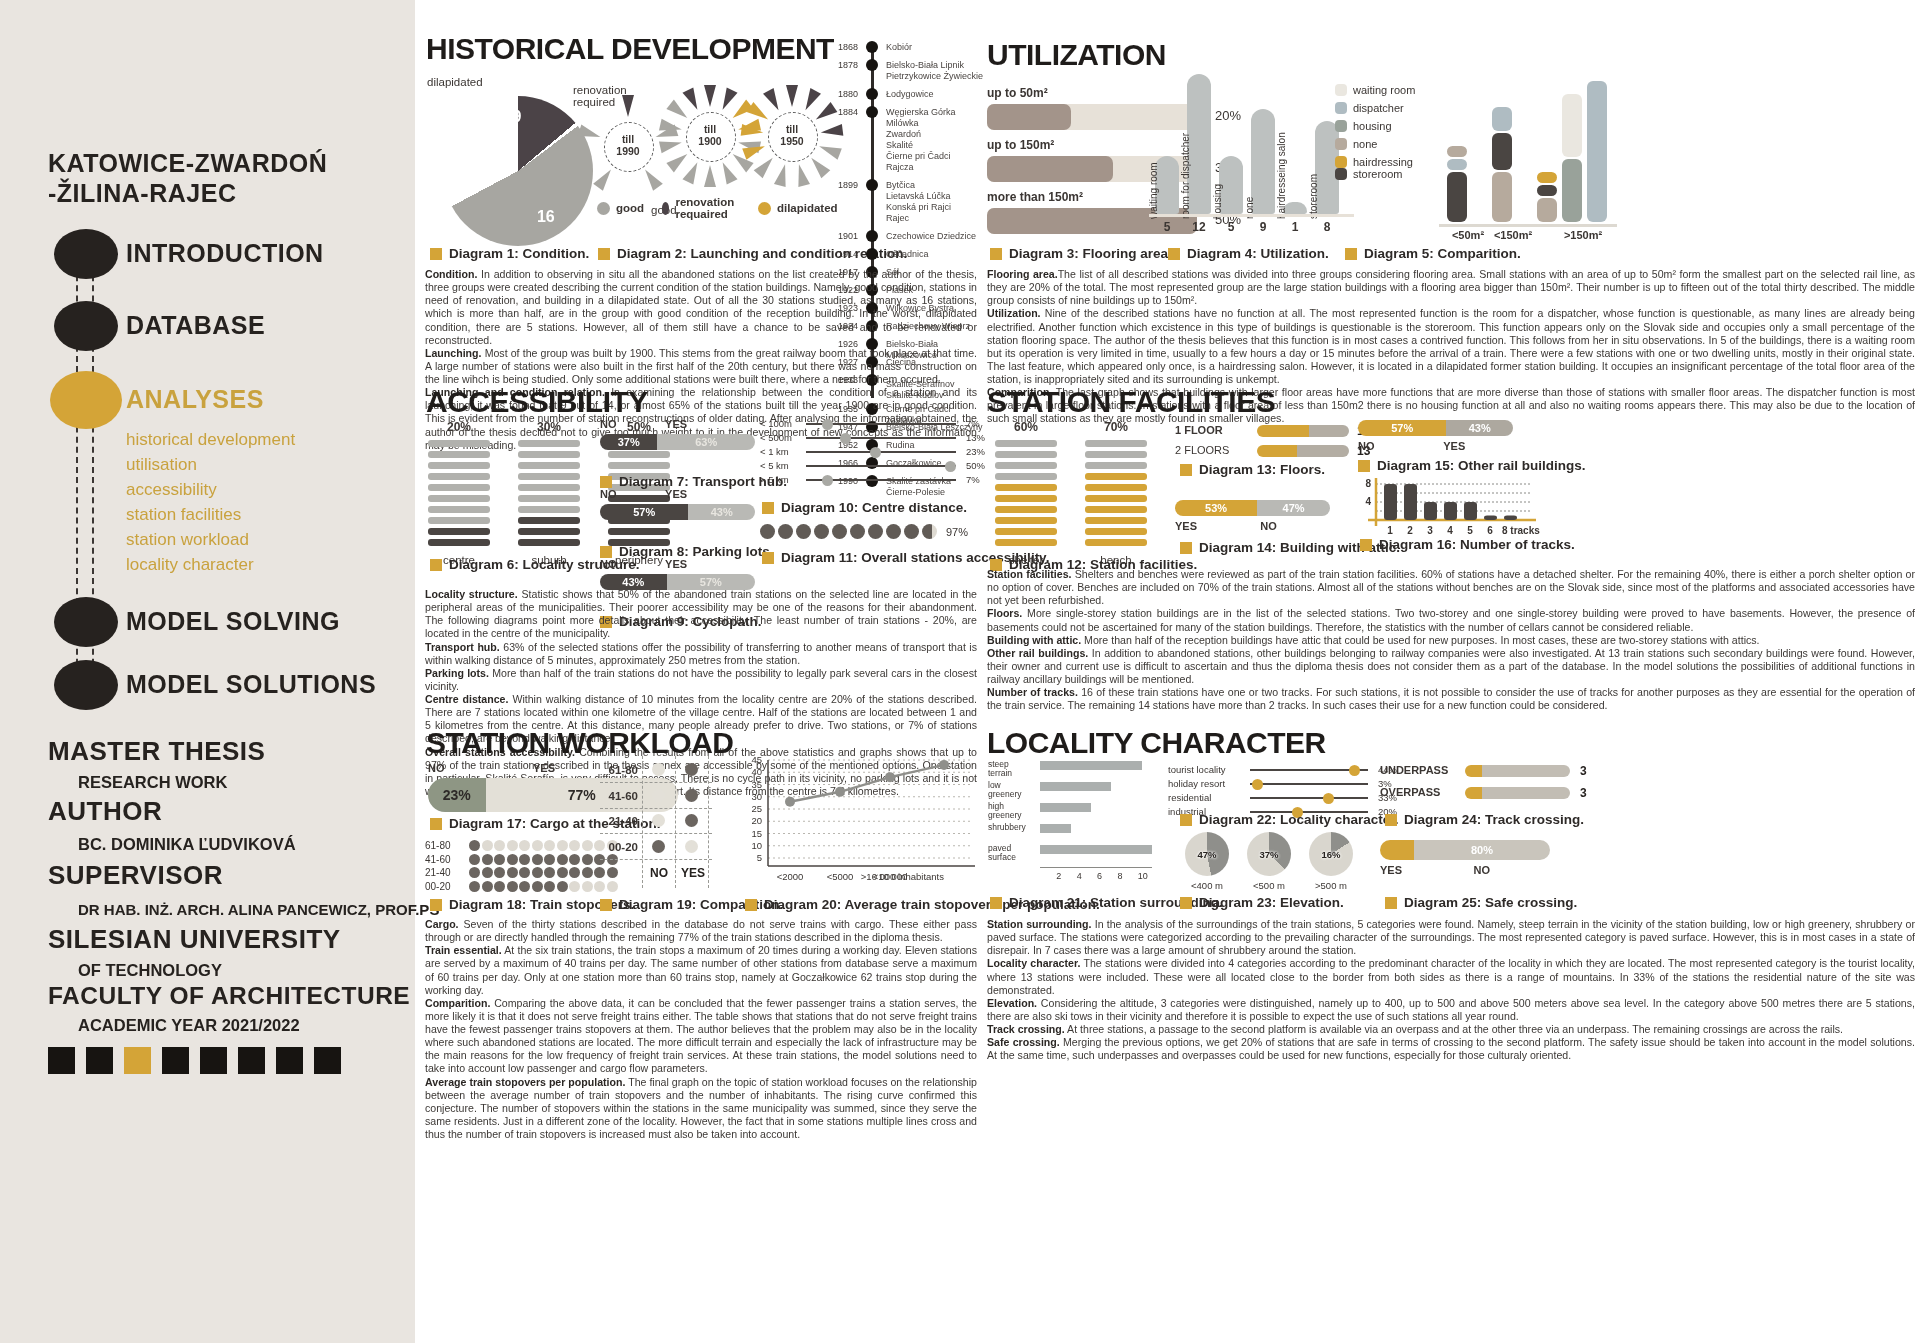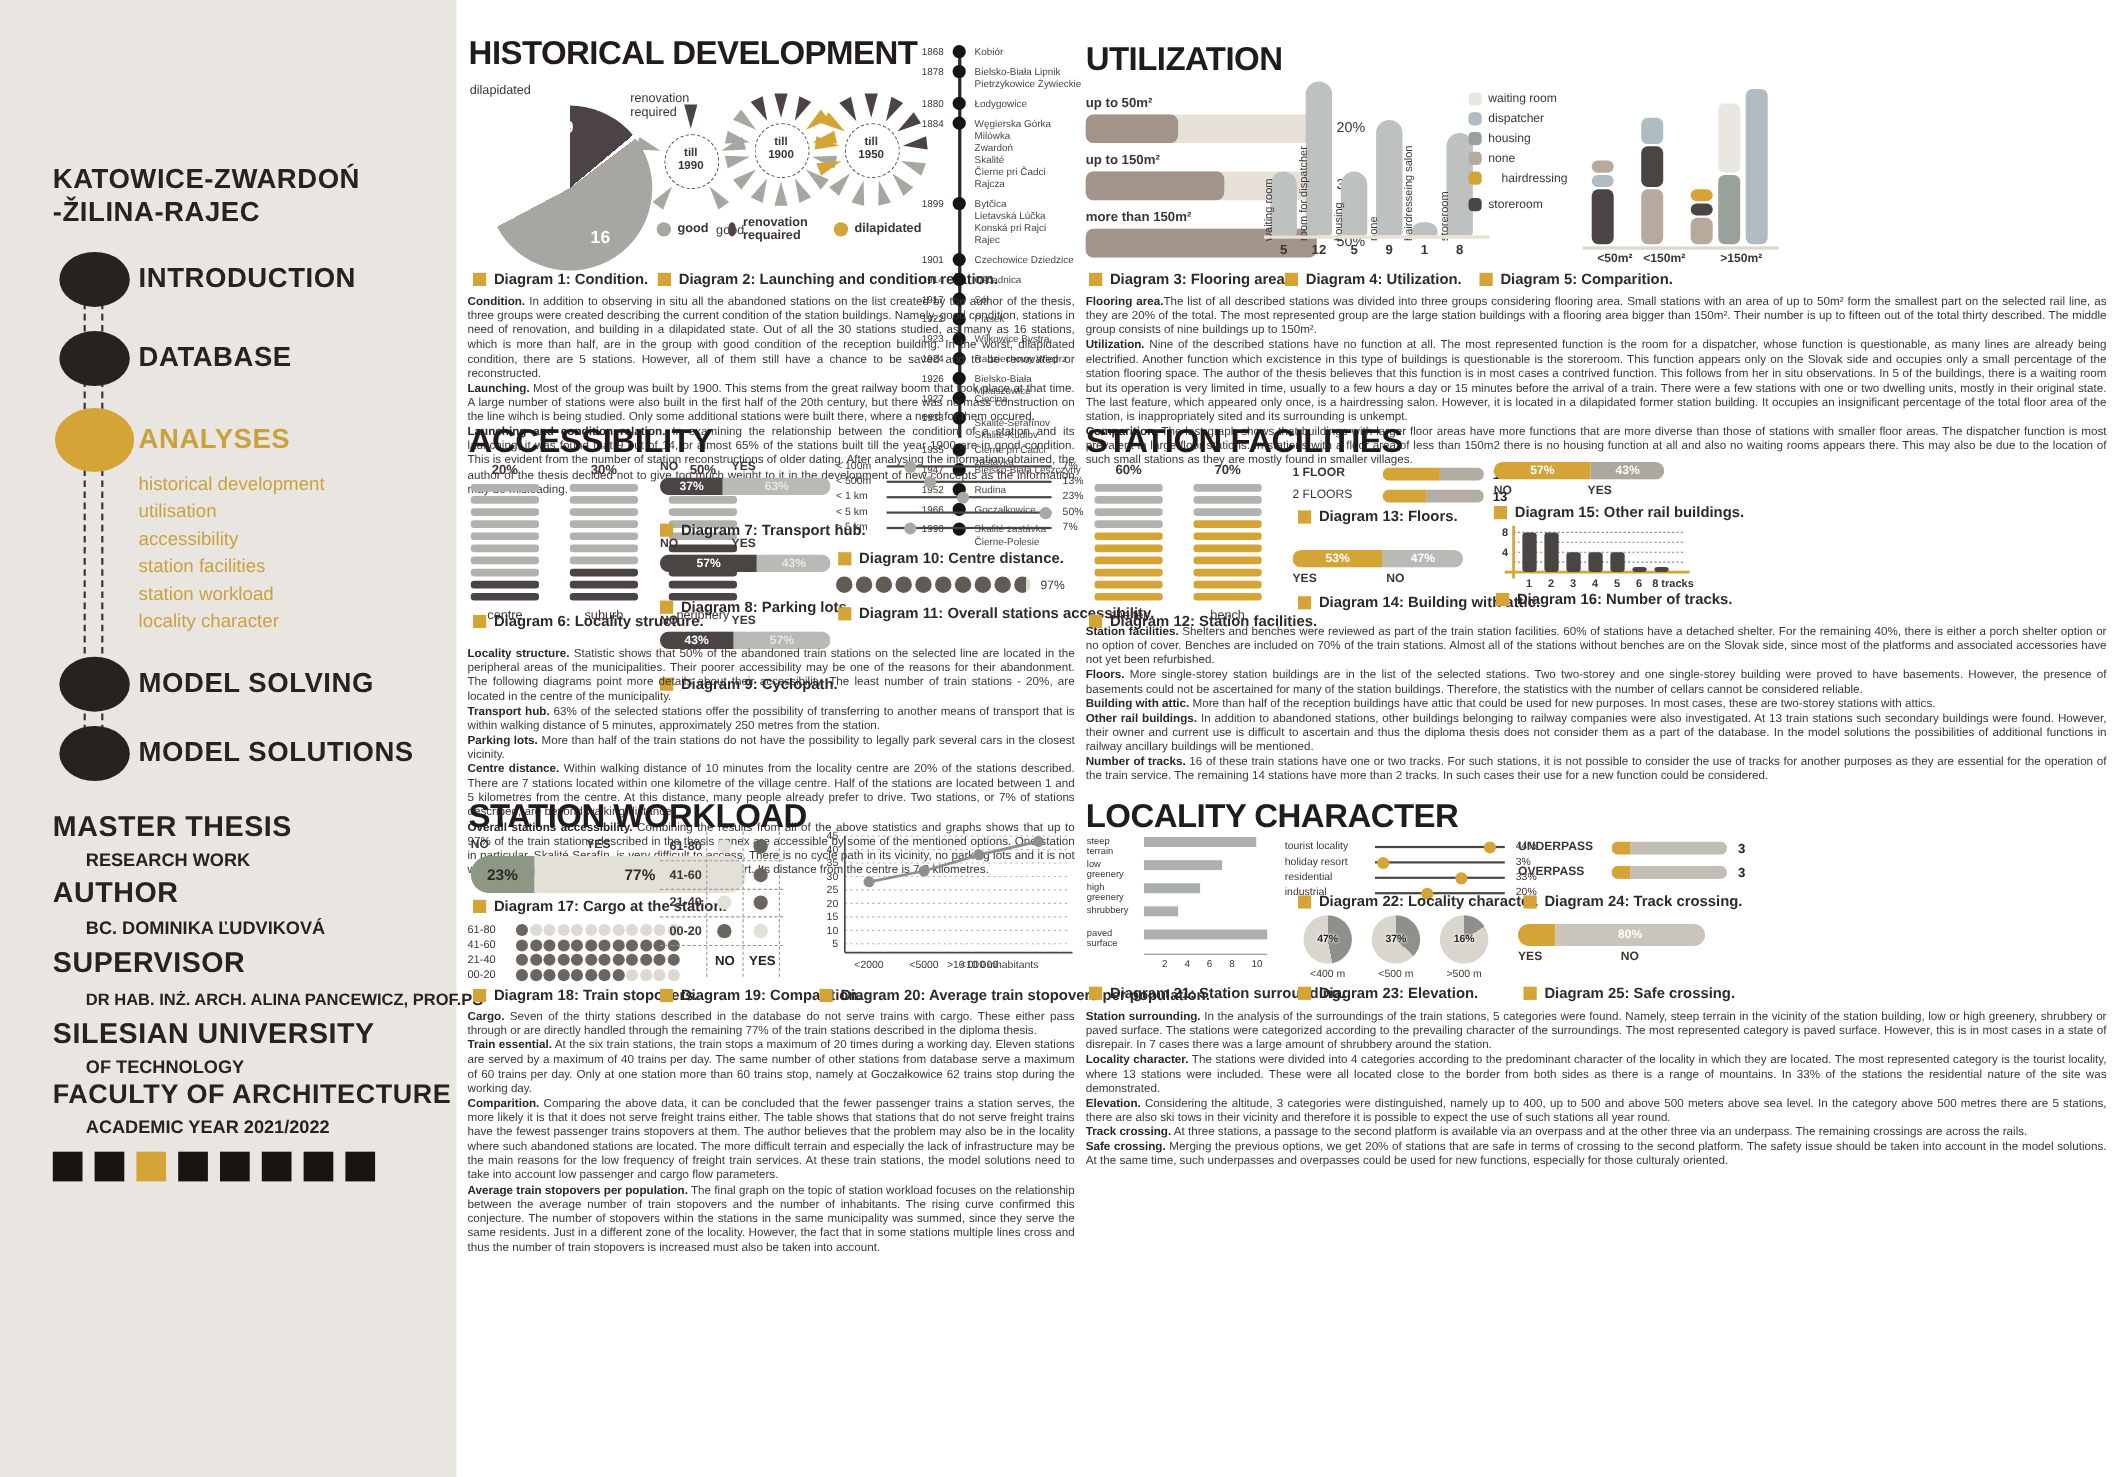--- a/index.html
+++ b/index.html
@@ -356,21 +356,21 @@
           <span style="font-size: 11px; color: rgb(59, 54, 51);">dispatcher</span>
         </div>
         <div style="display: flex; align-items: center; gap: 6px; margin-bottom: 6px;">
           <div style="width: 12px; height: 12px; border-radius: 4px; background: rgb(153, 162, 154);"></div>
           <span style="font-size: 11px; color: rgb(59, 54, 51);">housing</span>
         </div>
         <div style="display: flex; align-items: center; gap: 6px; margin-bottom: 6px;">
           <div style="width: 12px; height: 12px; border-radius: 4px; background: rgb(182, 170, 157);"></div>
           <span style="font-size: 11px; color: rgb(59, 54, 51);">none</span>
         </div>
-        <div style="display: flex; align-items: center; gap: 18px; margin-bottom: 12px;">
+        <div style="display: flex; align-items: center; gap: 6px; margin-bottom: 0;">
           <div style="width: 12px; height: 12px; border-radius: 4px; background: rgb(212, 164, 55);"></div>
           <span style="font-size: 11px; color: rgb(59, 54, 51);">hairdressing</span>
         </div>
         <div style="display: flex; align-items: center; gap: 6px; margin-bottom: 6px;">
           <div style="width: 12px; height: 12px; border-radius: 4px; background: rgb(74, 69, 66);"></div>
           <span style="font-size: 11px; color: rgb(59, 54, 51);">storeroom</span>
         </div>
       </div>
       <div style="position: absolute; left: 112px; top: 0px; width: 178px; height: 152px;">
         <div style="position: absolute; left: 0px; top: 100px; width: 20px; height: 50px; background: rgb(74, 69, 66); border-radius: 6px;"></div>

